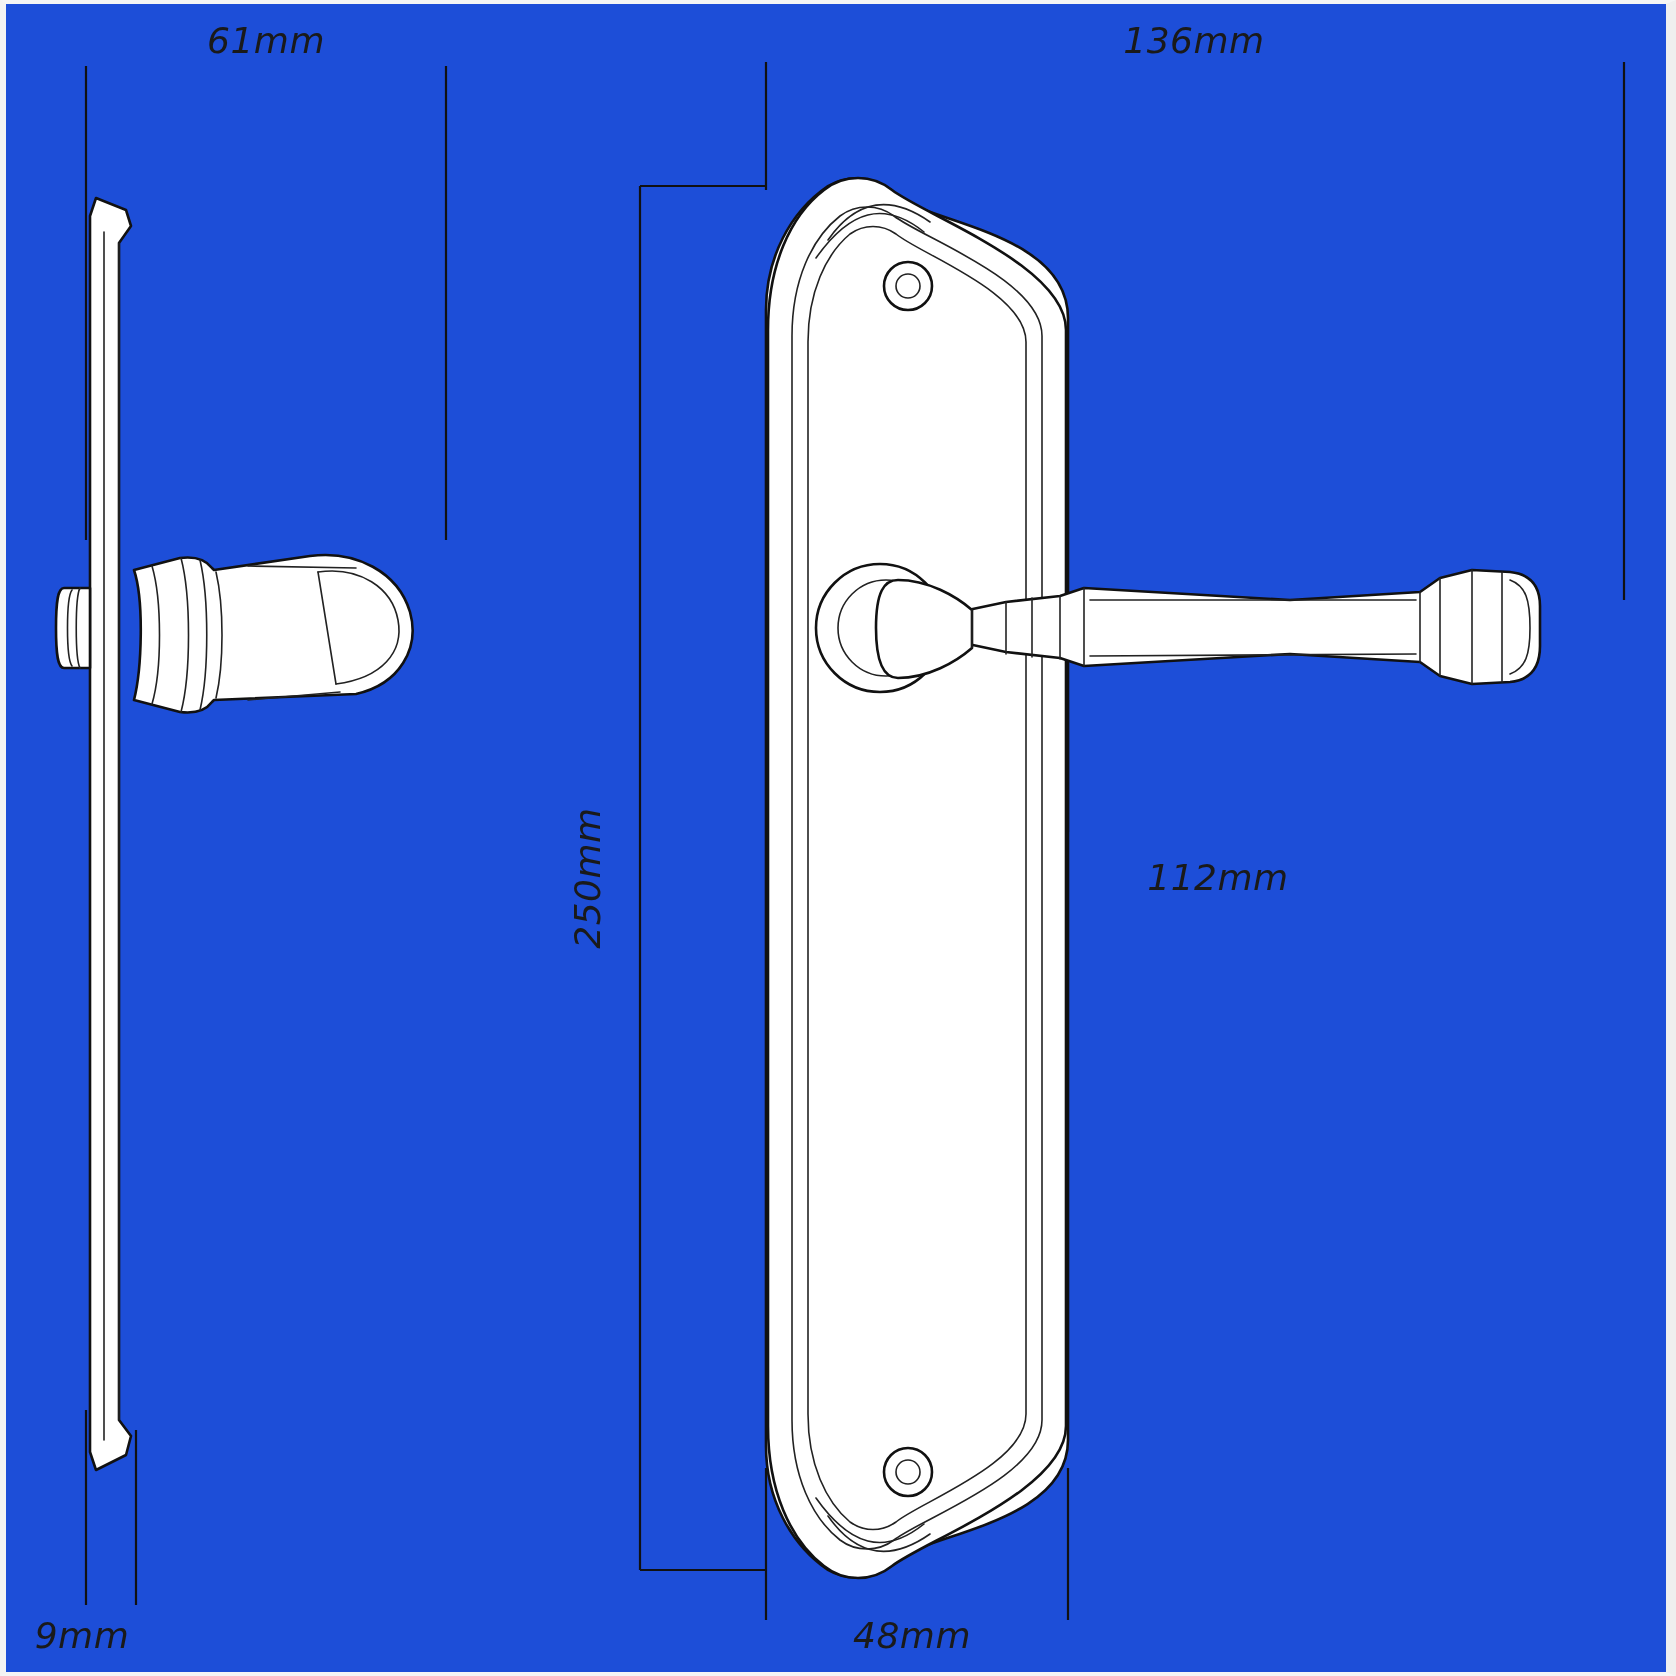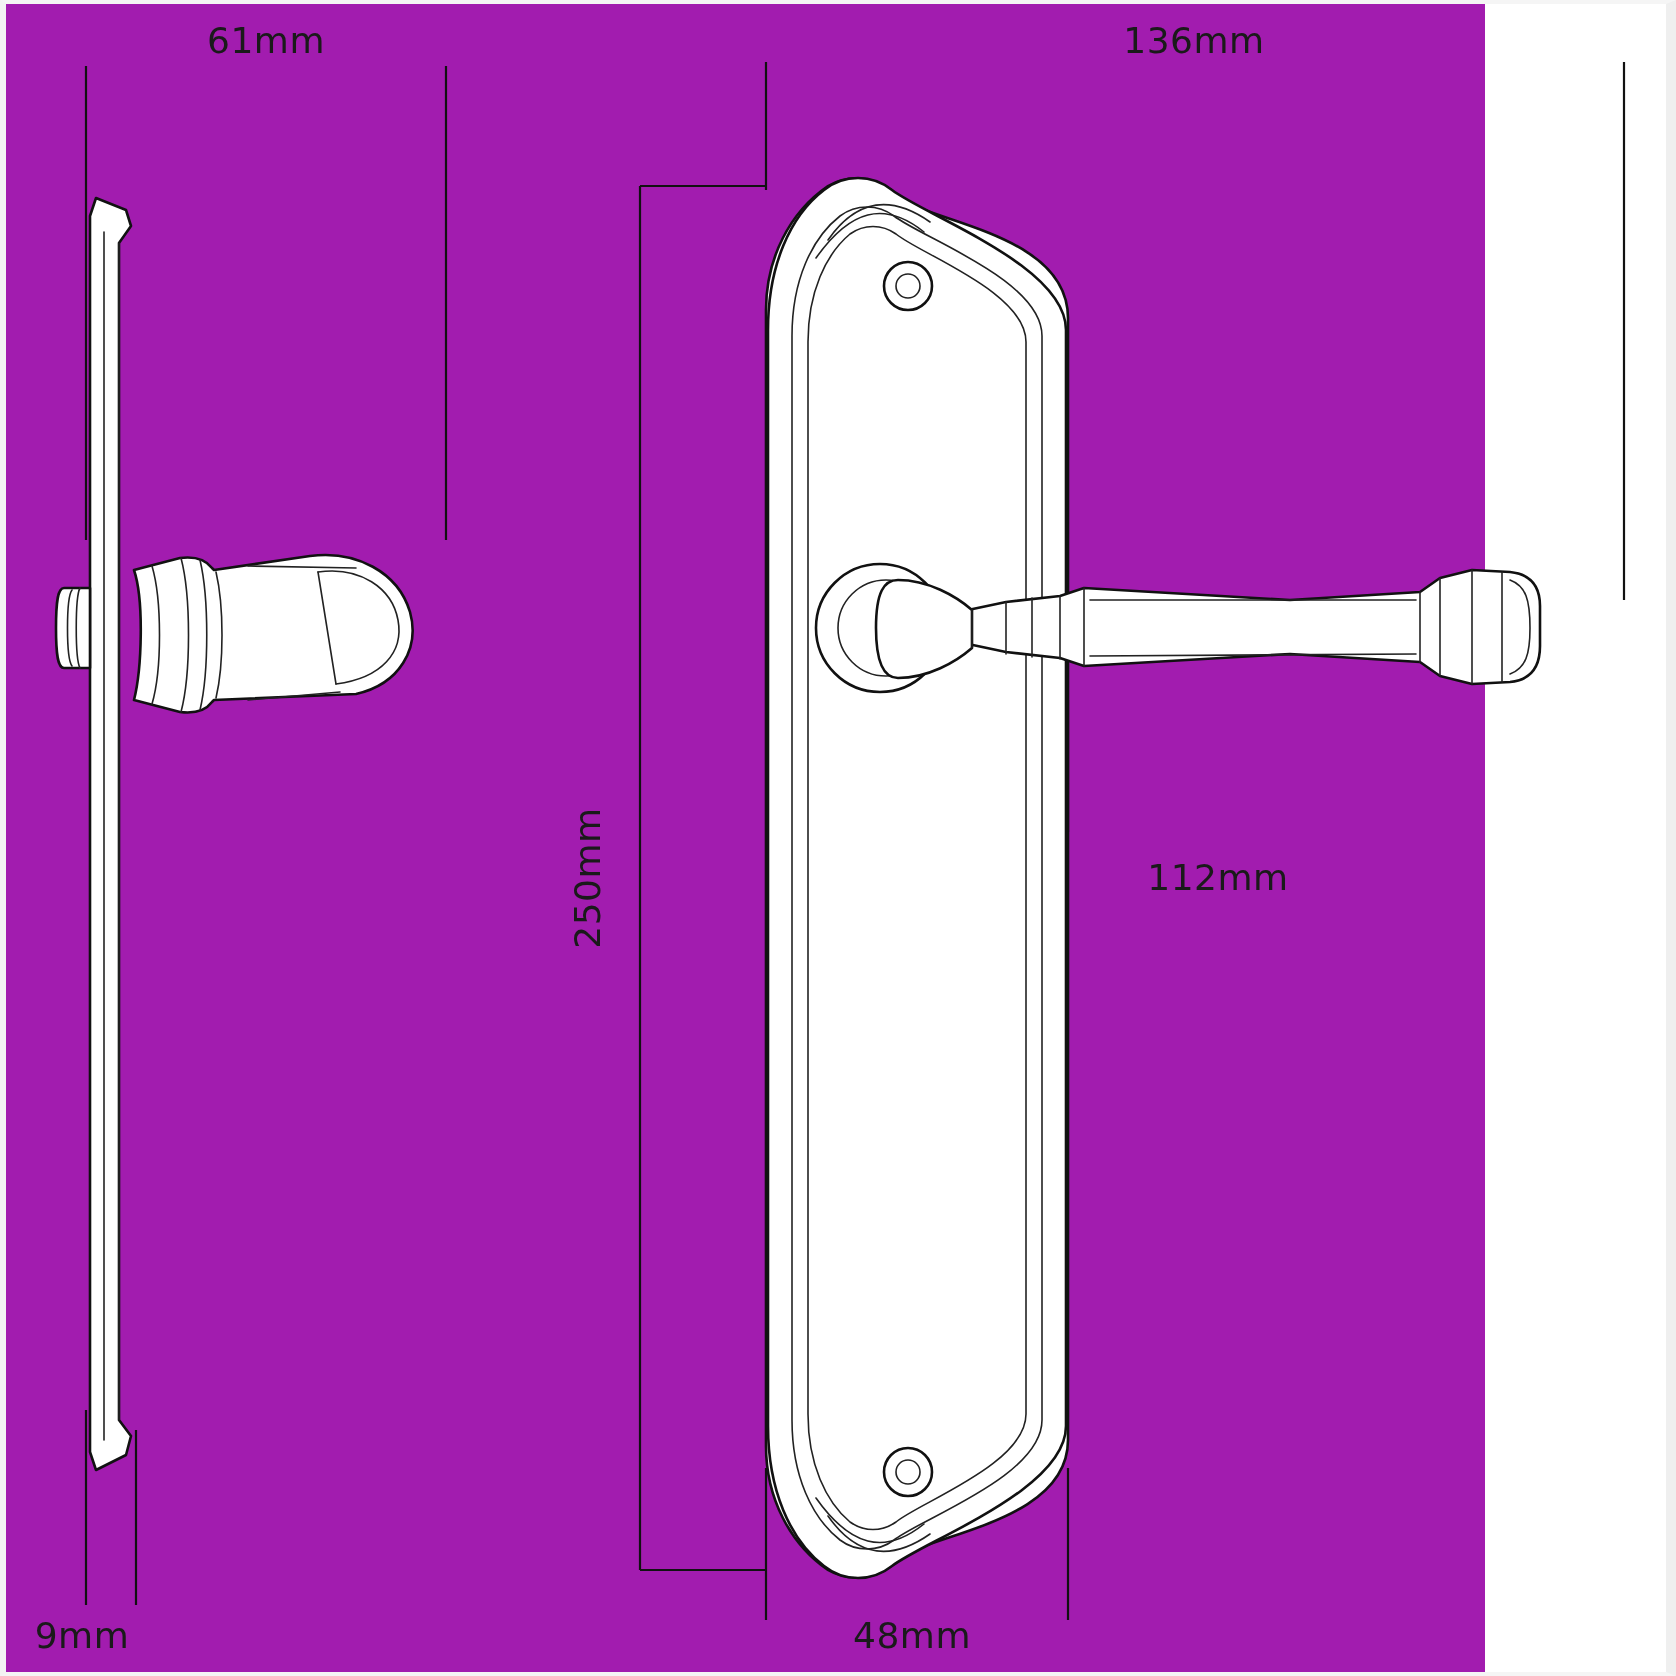--- a/index.html
+++ b/index.html
@@ -8,24 +8,25 @@
     background: #ffffff;
   }
   body {
     width: 1676px;
     height: 1676px;
     font-family: "DejaVu Sans", sans-serif;
     overflow: hidden;
   }
   #sheet {
     position: relative;
-    width: 1485px;
+    width: 1676px;
     height: 1676px;
-    background: #a21caf;
+    background: #1d4ed8;
     box-sizing: border-box;
+    font-style: italic;
   }
   
   #frame-edge {
     position: absolute;
     left: 0; top: 0;
     width: 1676px; height: 1676px;
     box-sizing: border-box;
     border-left: 6px solid #f3f3f3;
     border-right: 10px solid #efefef;
     border-top: 4px solid #f5f5f5;

